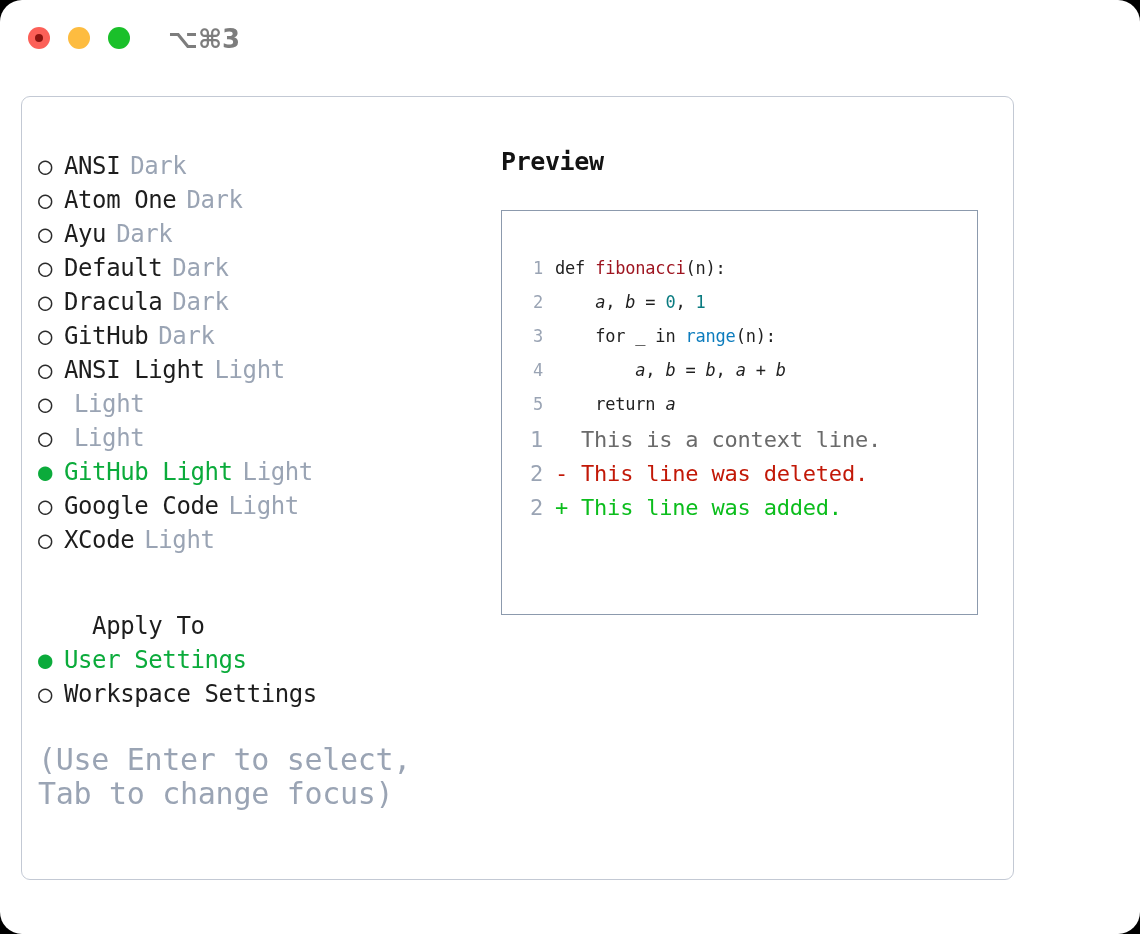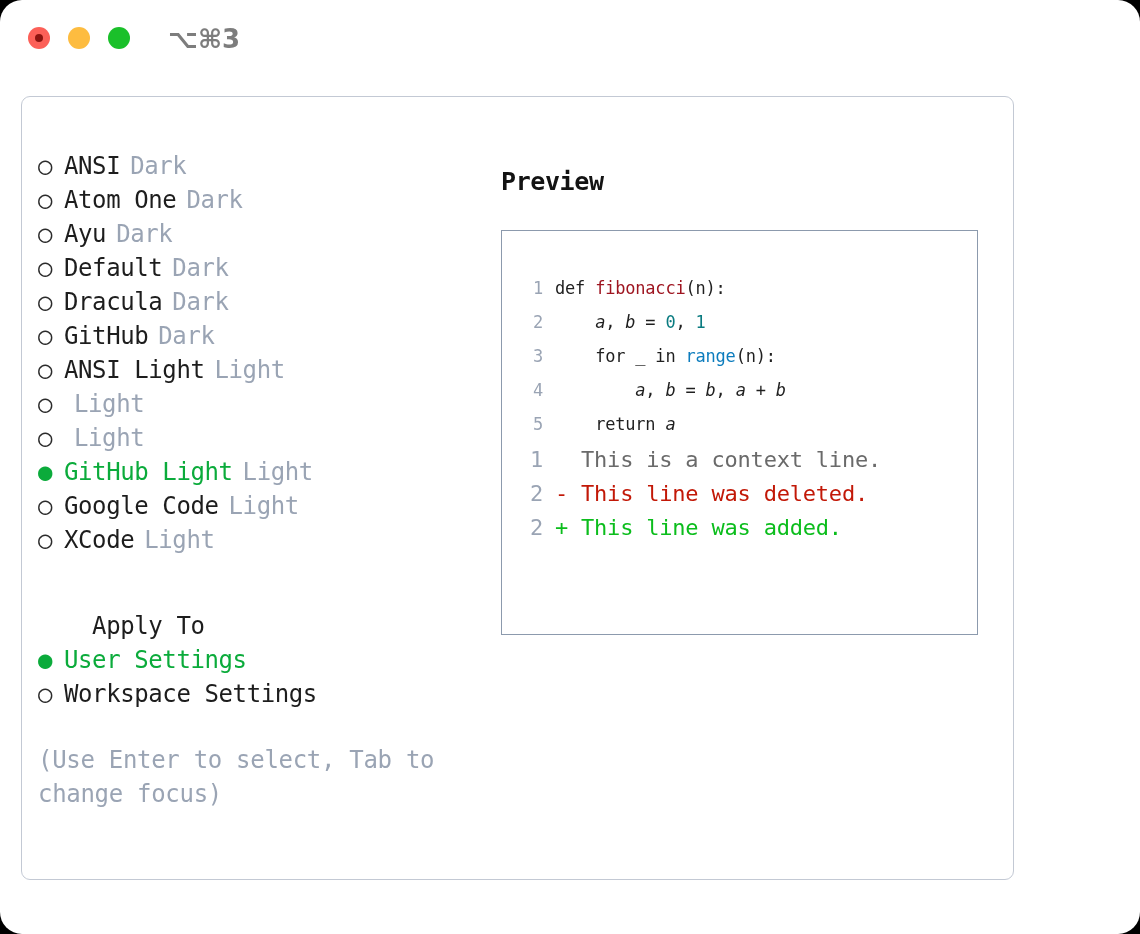--- a/index.html
+++ b/index.html
@@ -137,32 +137,32 @@
     padding-left: 26px;
     font-size: 24px;
     color: #1d1d1d;
     line-height: 34px;
     white-space: pre;
     letter-spacing: -0.4px;
   }
 
   .hint {
     margin-top: 32px;
-    font-size: 24px;
+    font-size: 30px;
     color: #9aa4b4;
     line-height: 34px;
     width: 420px;
     letter-spacing: -0.3px;
   }
 
   
   .right-col {
     position: absolute;
     left: 479px;
-    top: 68px;
+    top: 48px;
     width: 500px;
   }
   .preview-title {
     font-size: 25px;
     font-weight: 700;
     color: #131313;
     line-height: 34px;
     letter-spacing: -0.4px;
   }
   .preview-box {

